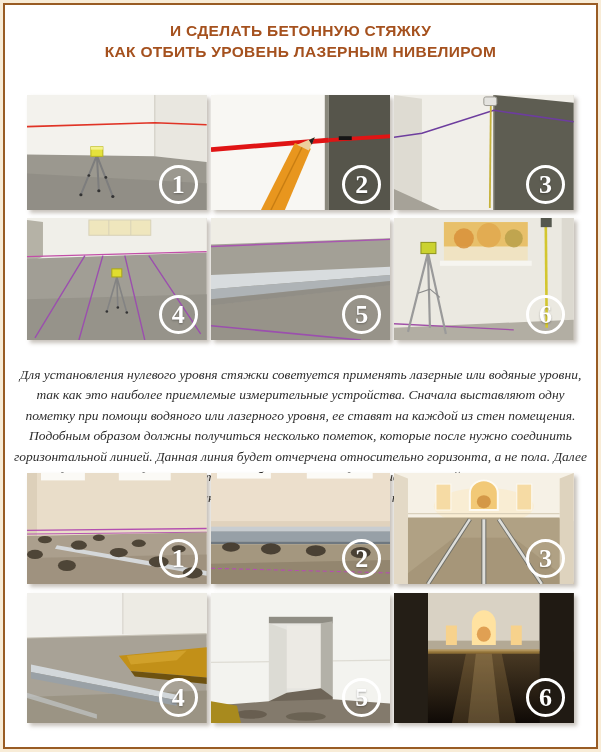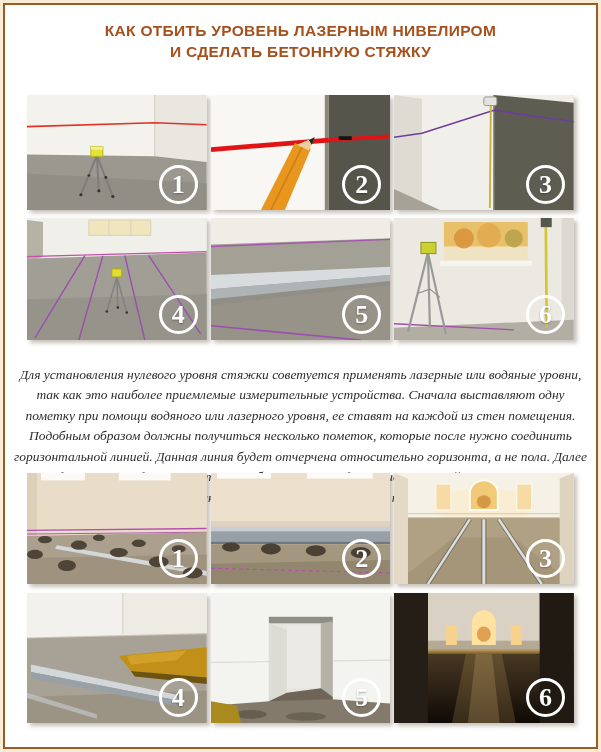--- a/index.html
+++ b/index.html
@@ -18,22 +18,22 @@
          display:flex;align-items:center;justify-content:center;color:#ffffff;
          font:bold 26px/1 "Liberation Serif",serif;text-shadow:0 1px 2px rgba(0,0,0,.30);}
 </style>
 </head>
 <body>
 
 <div class="page">
   <div class="frame"></div>
 
   <div class="title">
+    <div>И СДЕЛАТЬ БЕТОННУЮ СТЯЖКУ</div>
     <div>КАК ОТБИТЬ УРОВЕНЬ ЛАЗЕРНЫМ НИВЕЛИРОМ</div>
-    <div>И СДЕЛАТЬ БЕТОННУЮ СТЯЖКУ</div>
   </div>
 
   <div class="grid" id="grid-top">
 
     <figure class="photo" style="margin:0">
       <svg viewBox="0 0 180 120" preserveAspectRatio="none">
         <rect x="0" y="0" width="180" height="120" fill="#f3f2ed"></rect>
         <polygon points="128,0 180,0 180,70 128,64" fill="#e9e7e0"></polygon>
         <line x1="128" y1="0" x2="128" y2="64" stroke="#d8d5cc" stroke-width="1.5"></line>
         <polyline points="0,33 128,29 180,31" stroke="#e03426" stroke-width="1.6" fill="none"></polyline>

